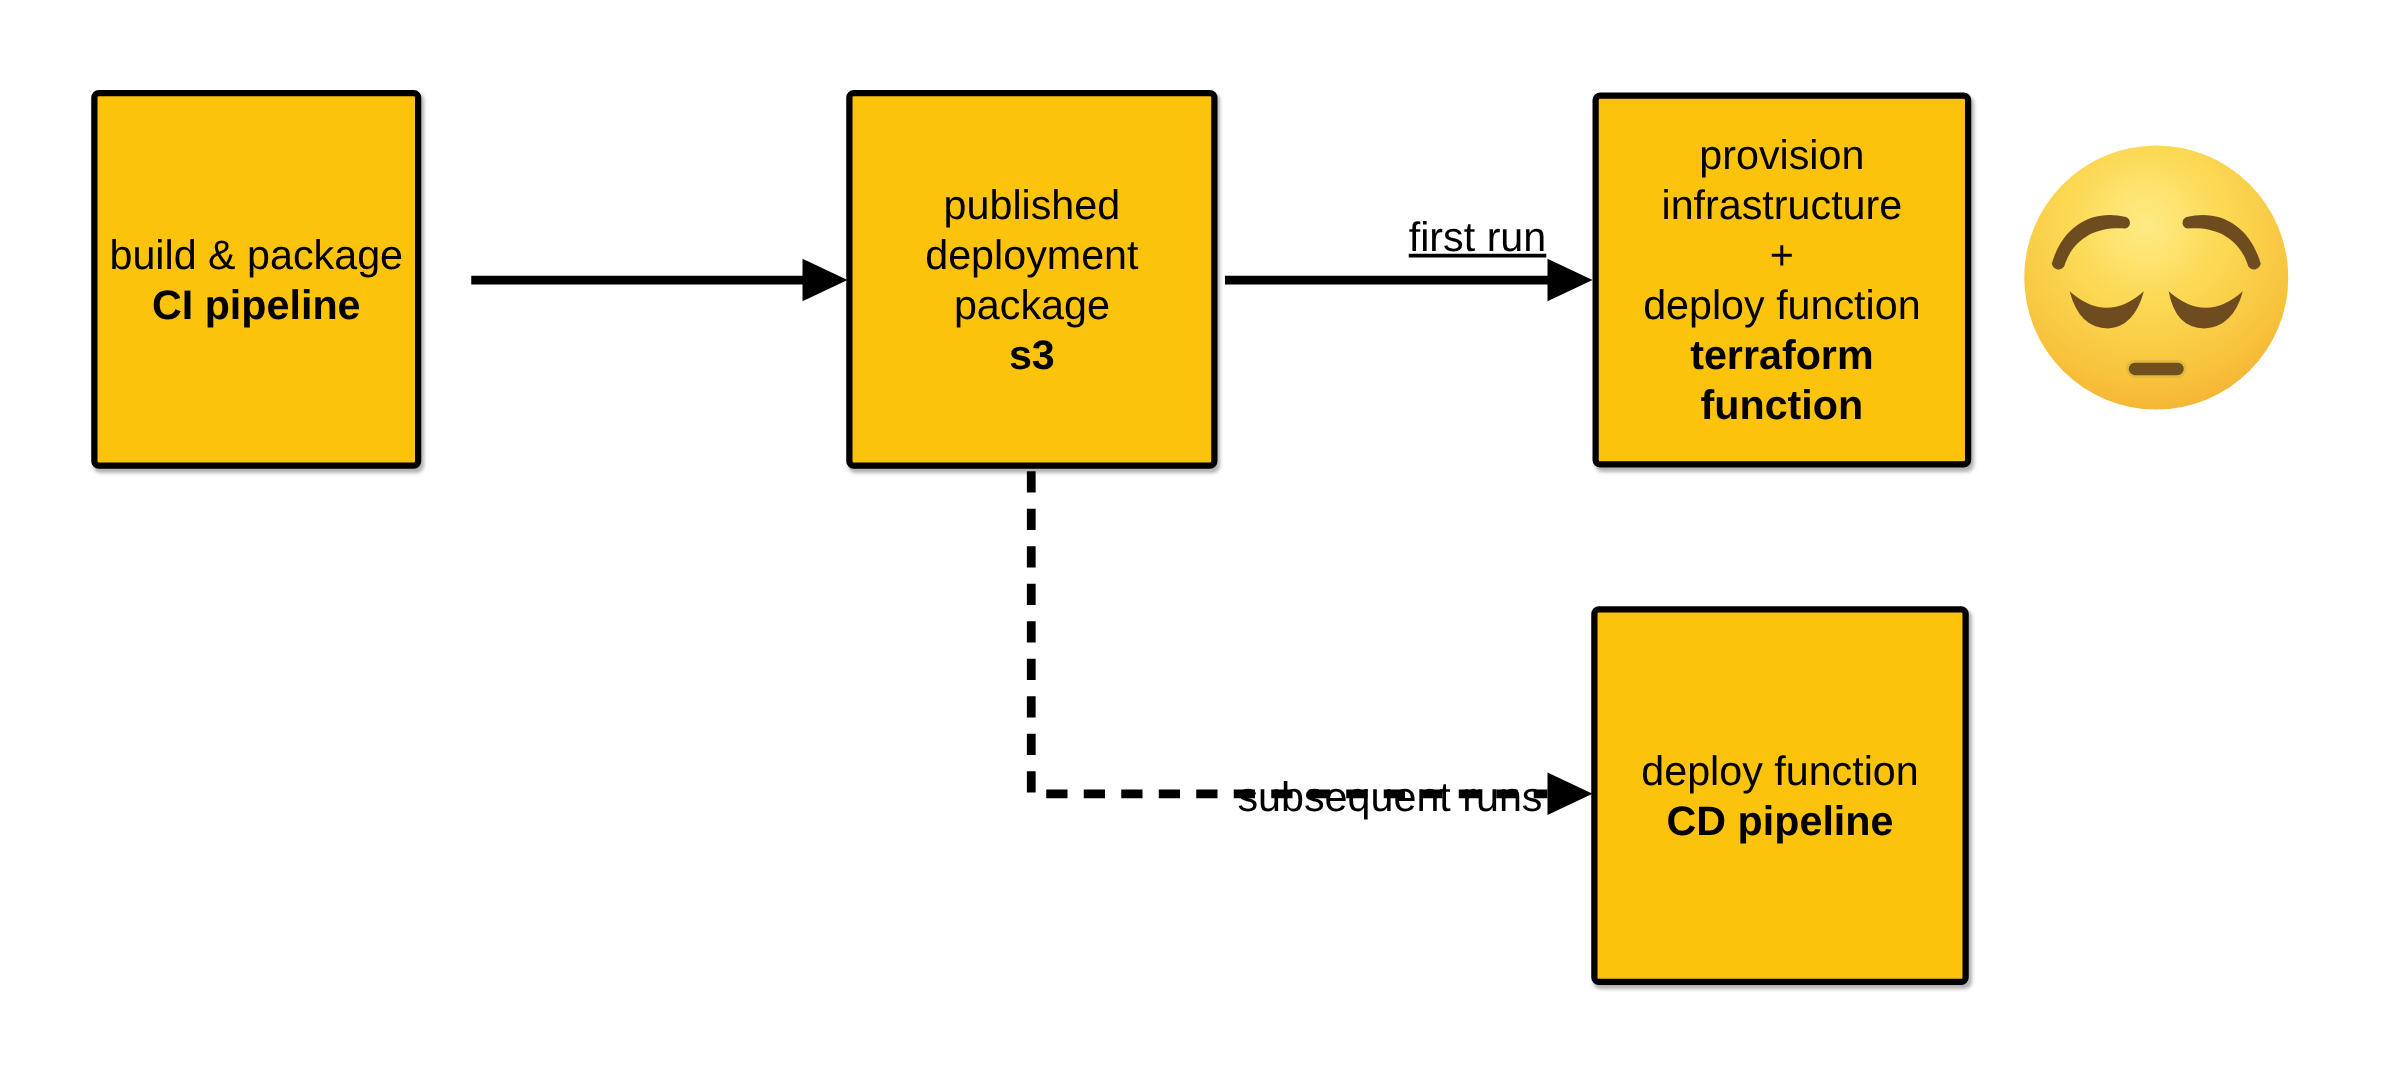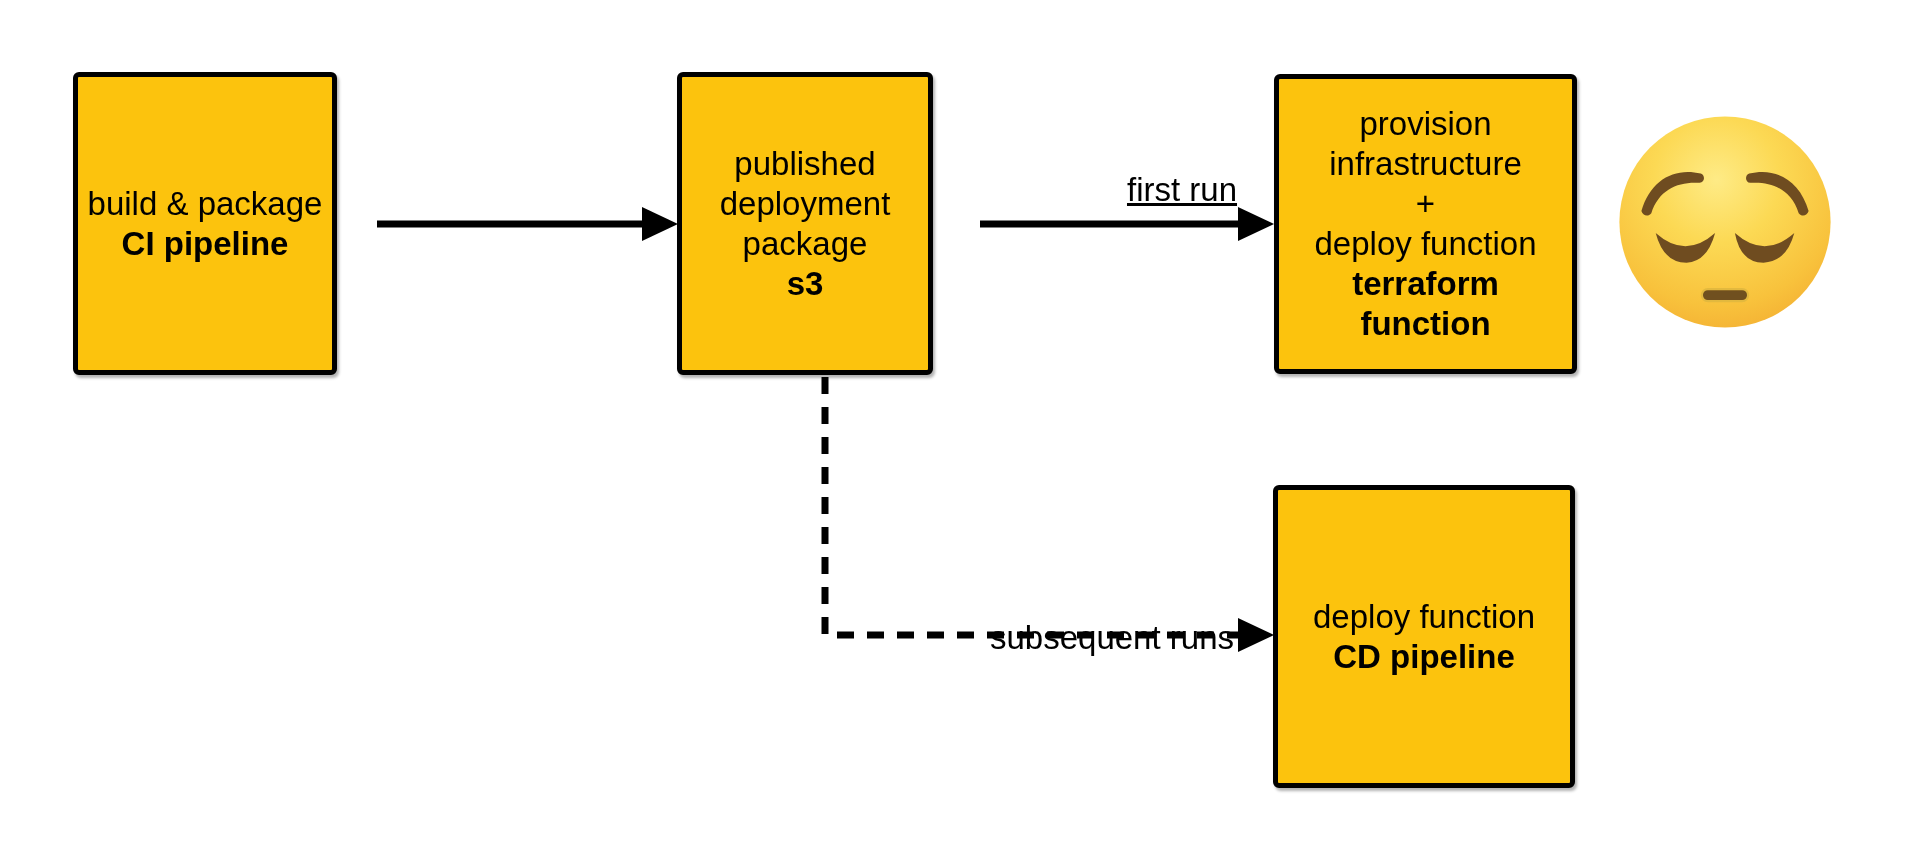--- a/index.html
+++ b/index.html
@@ -42,21 +42,21 @@
     border-radius:6px;
     box-shadow:2px 3px 3px rgba(0,0,0,0.30);
     display:flex;
     align-items:center;
     justify-content:center;
     text-align:center;
     font-size:33px;
     line-height:40px;
   }
   .node-ci{left:73px;top:72px;width:264px;height:303px;}
-  .node-s3{left:677px;top:72px;width:256px;height:303px;}
+  .node-s3{left:677px;top:72px;width:297px;height:303px;}
   .node-tf{left:1274px;top:74px;width:303px;height:300px;}
   .node-cd{left:1273px;top:485px;width:302px;height:303px;}
   .b{font-weight:700;}
   .edge-label{
     position:absolute;
     transform:translateX(-50%);
     font-size:33px;
     line-height:36px;
     white-space:nowrap;
   }

